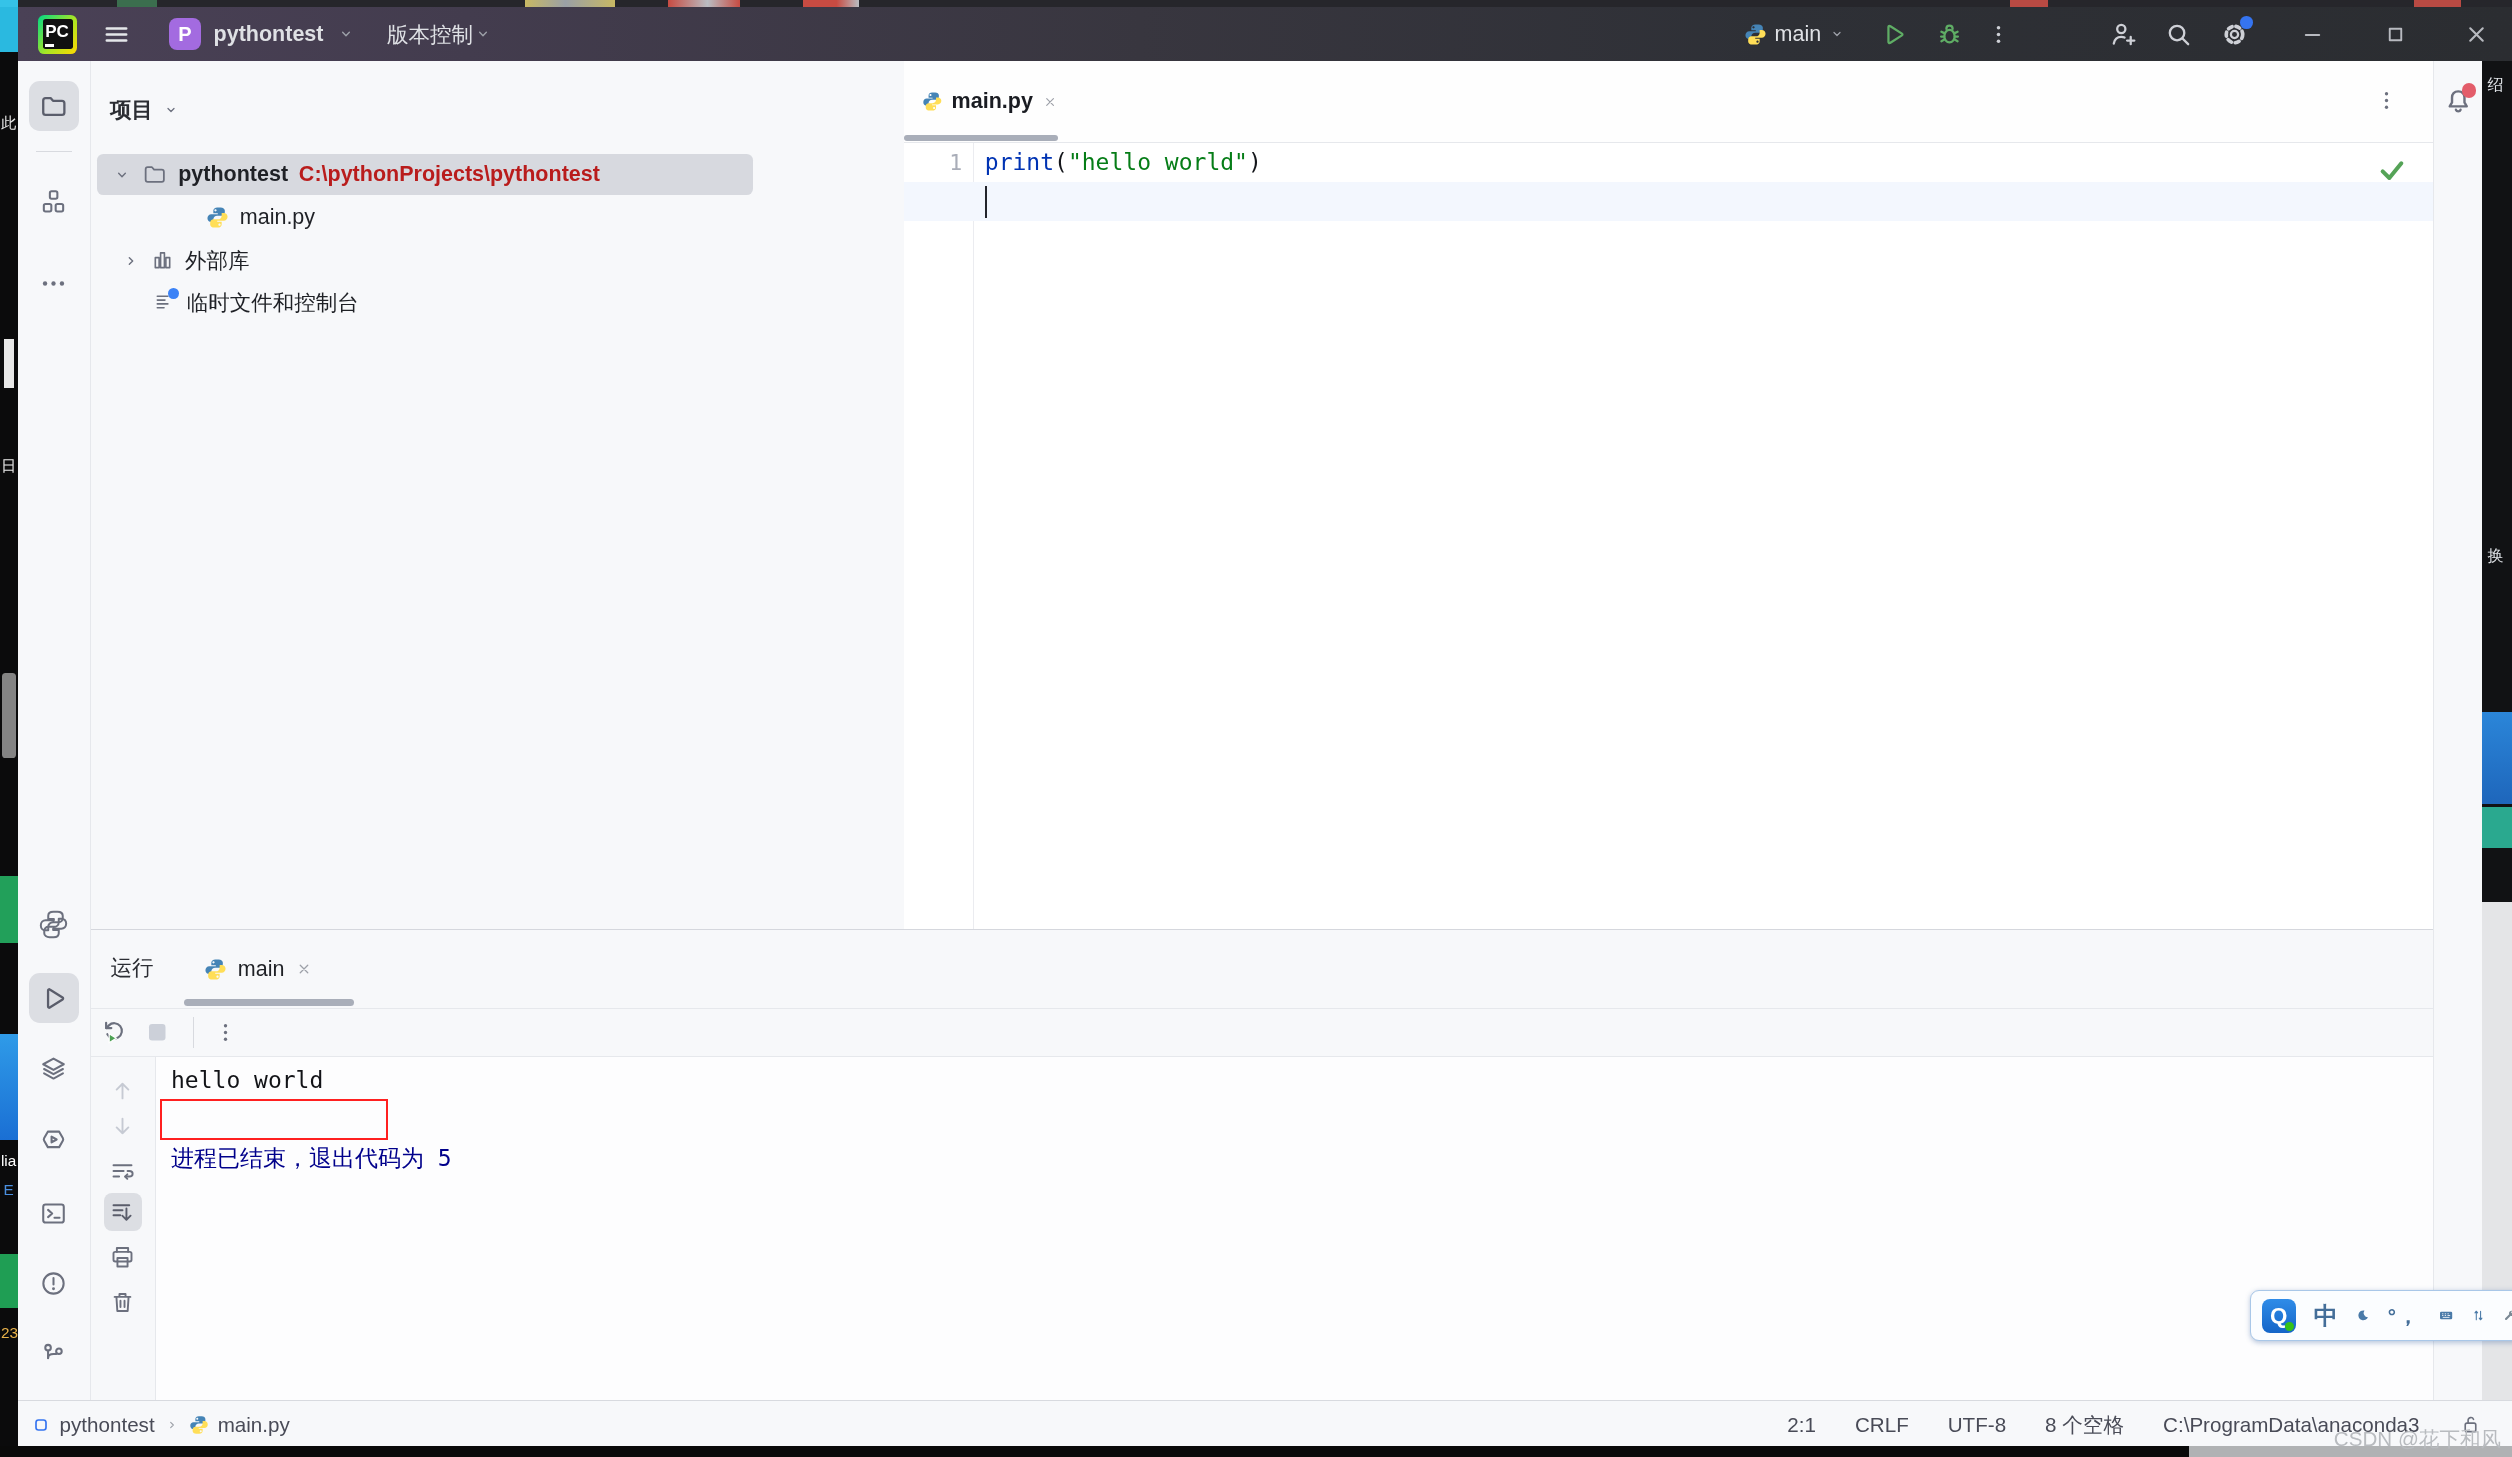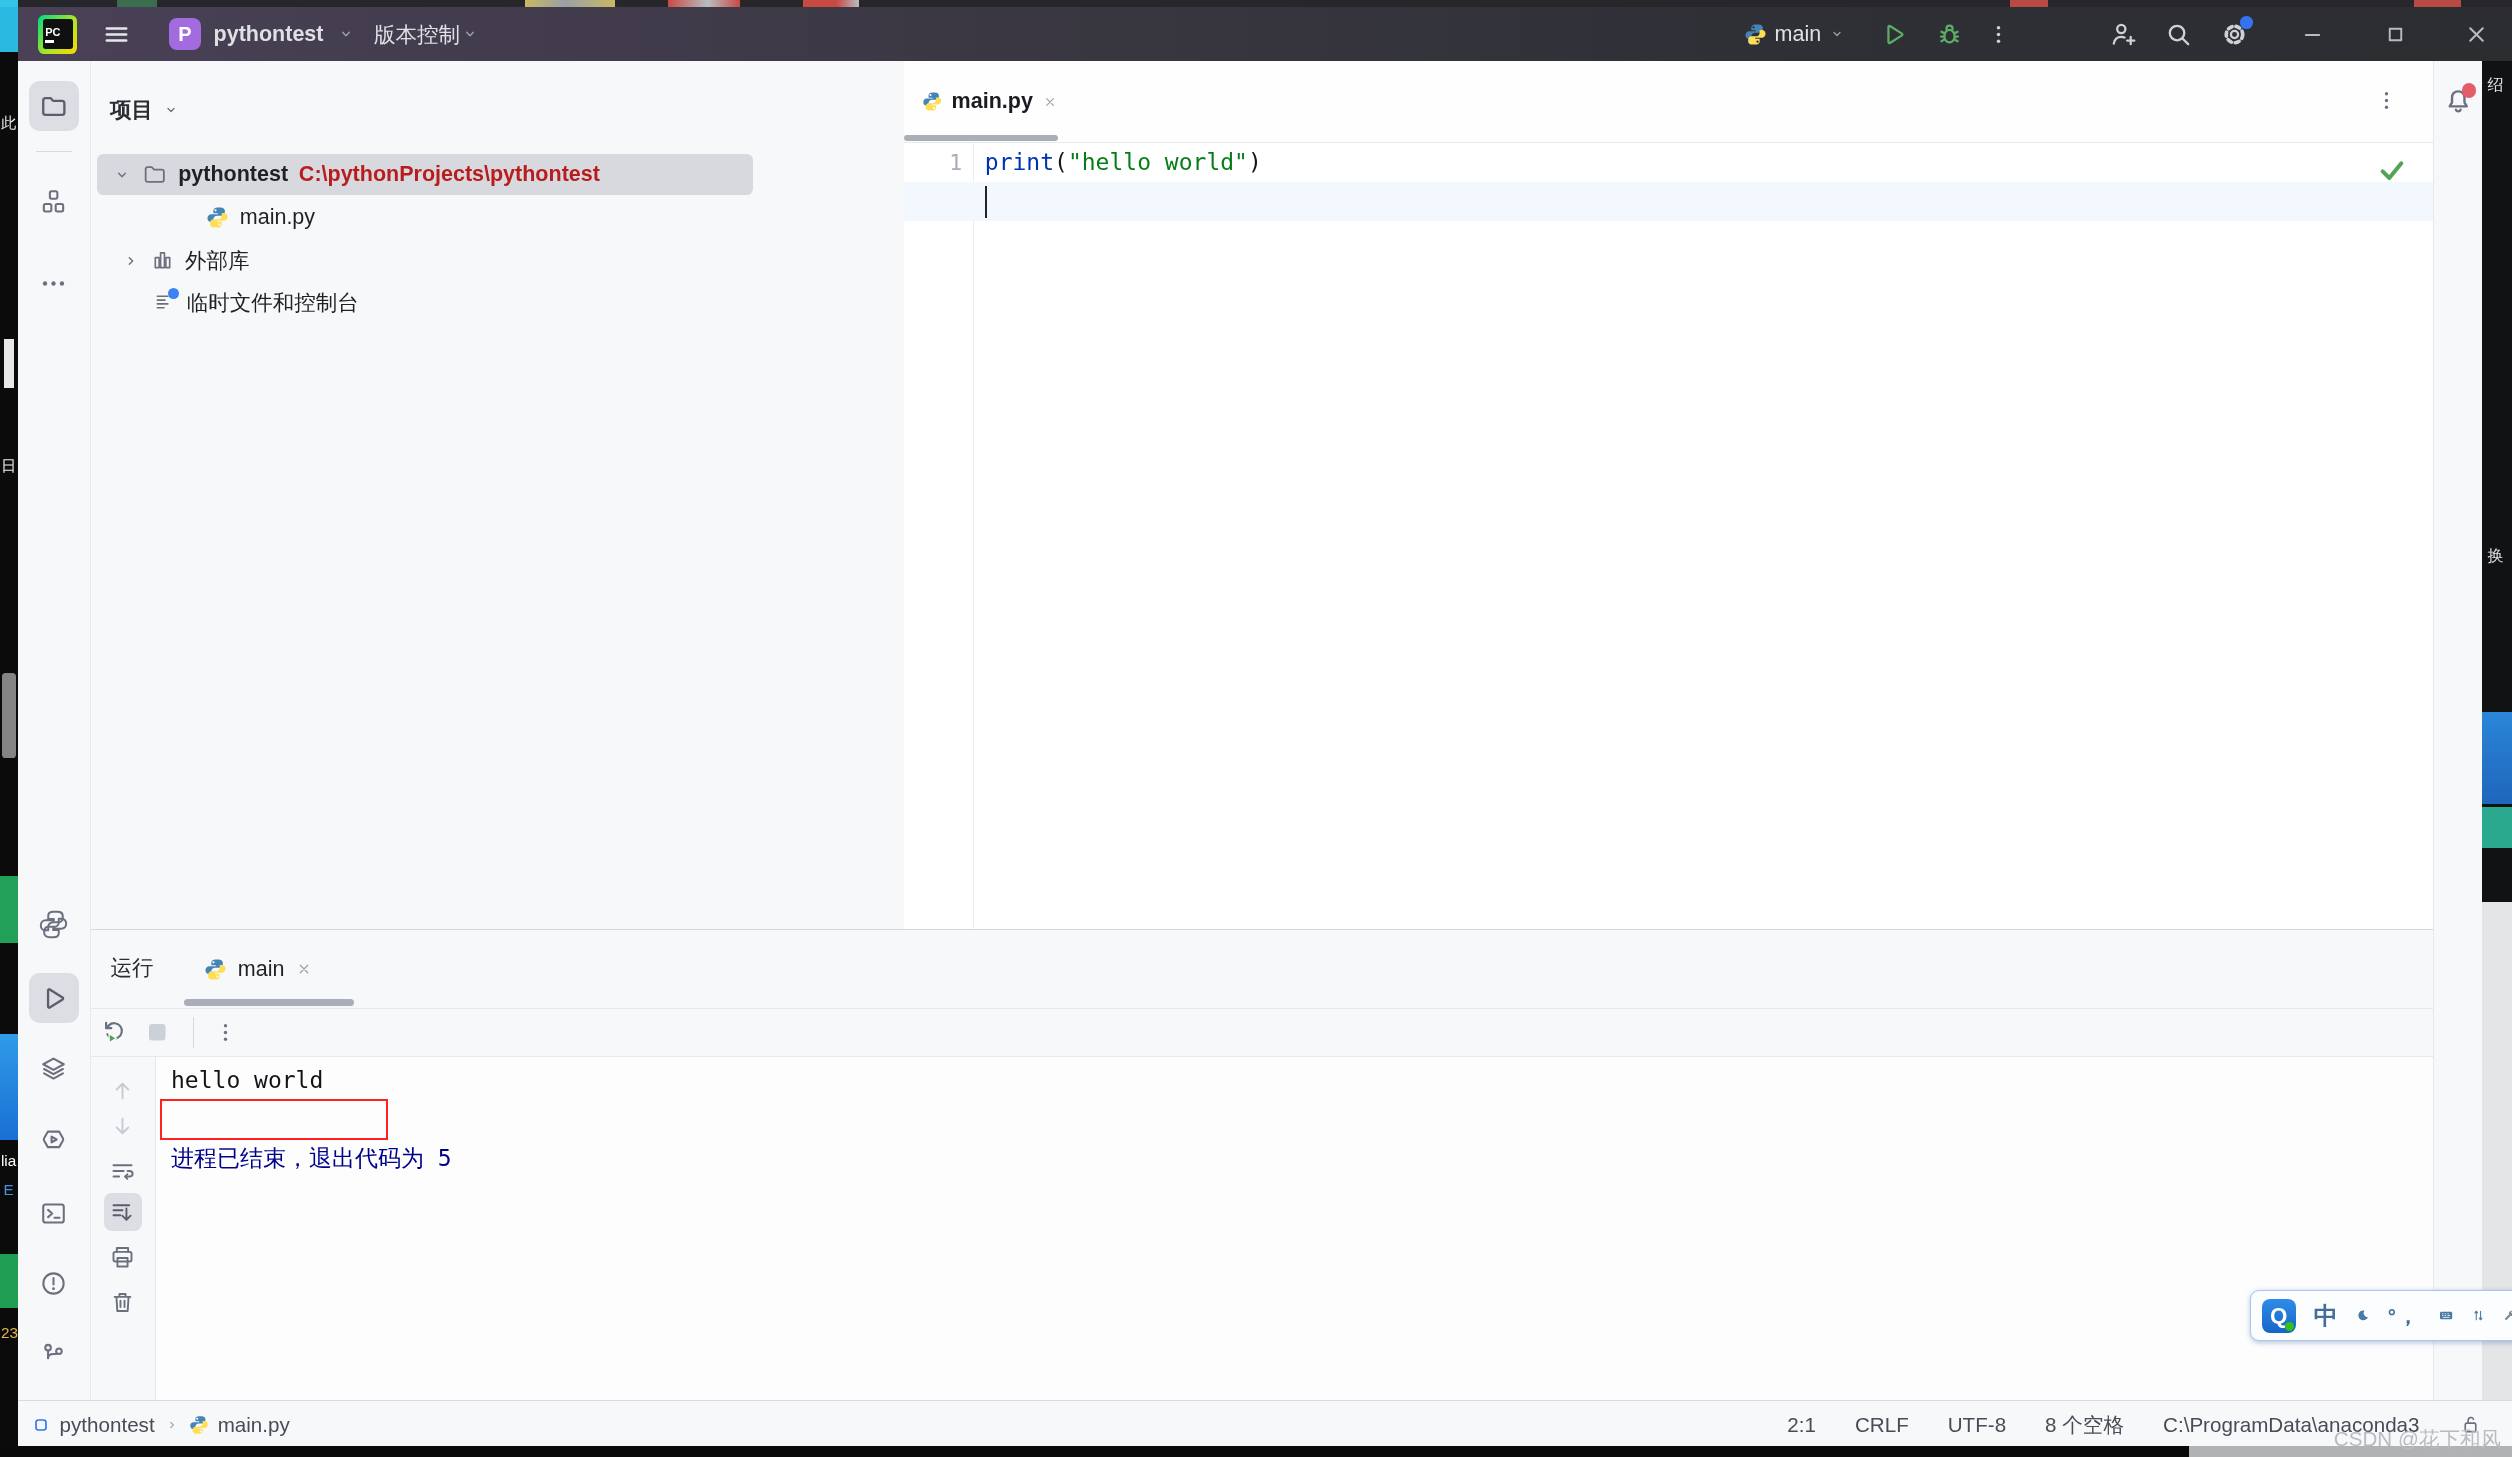--- a/index.html
+++ b/index.html
@@ -19,21 +19,21 @@
   .bottom-gray{left:2189px;top:1446px;width:323px;height:10.8px;background:#b0b2b4;z-index:60;}
   
   .titlebar{left:18px;top:7.2px;width:2494px;height:54px;z-index:50;
     background:linear-gradient(90deg,#4a4156 0%,#433c4e 18%,#38363f 45%,#2e3036 70%,#2b2d31 100%);
     display:flex;align-items:center;}
   .titlebar .txt{color:#dfe1e5;font-size:21.5px;}
   .pclogo{width:39px;height:39px;border-radius:6.3px;margin-left:20px;
     background:linear-gradient(130deg,#00d886 0%,#a8e524 55%,#ffd800 100%);
     display:flex;align-items:center;justify-content:center;}
   .pclogo .in{width:30px;height:30px;background:#101010;border-radius:2.7px;color:#fff;
-    font-weight:bold;font-size:11px;display:flex;flex-direction:column;align-items:flex-start;
+    font-weight:bold;font-size:17px;display:flex;flex-direction:column;align-items:flex-start;
     justify-content:center;padding-left:2.7px;box-sizing:border-box;}
   .pclogo .in i{display:block;width:9px;height:2.7px;background:#fff;margin-top:2.7px;}
   .pbadge{width:32px;height:32px;border-radius:8px;background:#a36be0;color:#fff;font-weight:bold;
     font-size:20px;display:flex;align-items:center;justify-content:center;}
   .tb-right{position:absolute;right:0;top:0;height:54px;display:flex;align-items:center;}
   .tb-right .s{stroke:#ced0d6;}
   .winbtn{width:45px;height:54px;display:flex;align-items:center;justify-content:center;}
   .pylogo{width:23px;height:23px;}
   
   .stripe{left:18px;top:61px;width:72px;height:1339px;background:#f7f8fa;border-right:0.9px solid #e6e8ec;z-index:30;}
@@ -143,21 +143,21 @@
           <path class="s" style="stroke:#e5e7ea;stroke-width:2.2" d="M4 7h16M4 12h16M4 17h16"></path>
         </svg>
     </div>
     <div style="margin-left:38px;display:flex;align-items:center;gap:12.6px">
       <div class="pbadge">P</div>
       <span class="txt" style="font-weight:bold">pythontest</span>
       <svg width="20" height="20" viewBox="0 0 24 24">
           <path class="s" style="stroke:#9da0a8" d="M8 10l4 4 4-4"></path>
         </svg>
     </div>
-    <div style="margin-left:18px;display:flex;align-items:center;gap:0">
+    <div style="margin-left:31px;display:flex;align-items:center;gap:0">
       <span class="txt">版本控制</span>
       <svg width="20" height="20" viewBox="0 0 24 24">
           <path class="s" style="stroke:#9da0a8" d="M8 10l4 4 4-4"></path>
         </svg>
     </div>
 
     <div class="tb-right">
       <div style="display:flex;align-items:center;gap:7.2px">
         <svg class="pylogo" viewBox="0 0 16 16">
           <path class="pyb" d="M7.9 1C6.2 1 5.1 1.9 5.1 3.2V5h3.1v.7H3.7C2.1 5.7 1 6.9 1 8.5c0 1.6 1.1 2.7 2.7 2.7h1.4V9.3c0-1.5 1.2-2.6 2.7-2.6h3c1.3 0 2.3-1 2.3-2.3V3.2C13.1 1.9 11.9 1 10.2 1H7.9zM6.6 2.2c.4 0 .8.3.8.8s-.4.8-.8.8-.8-.3-.8-.8.4-.8.8-.8z"></path>

